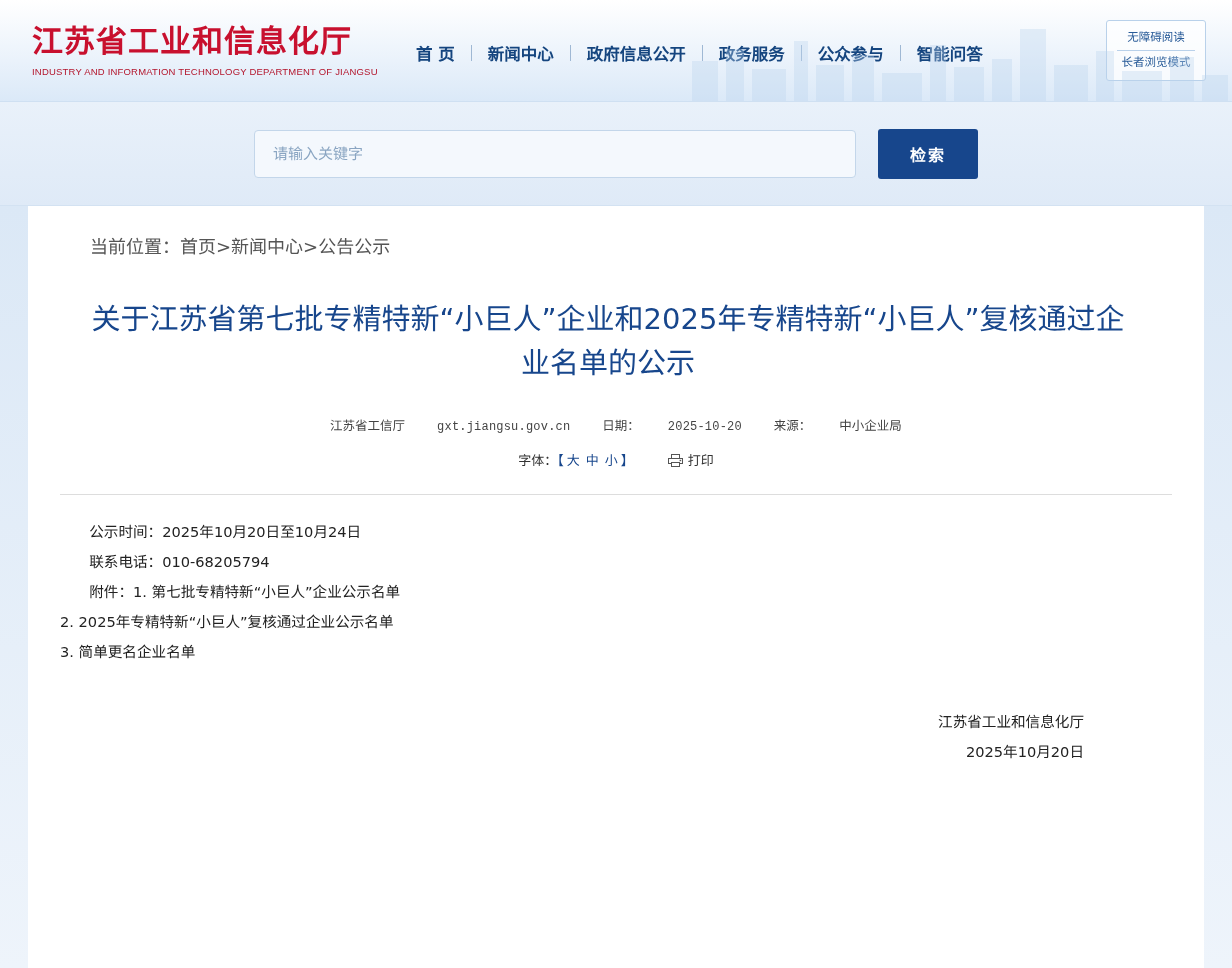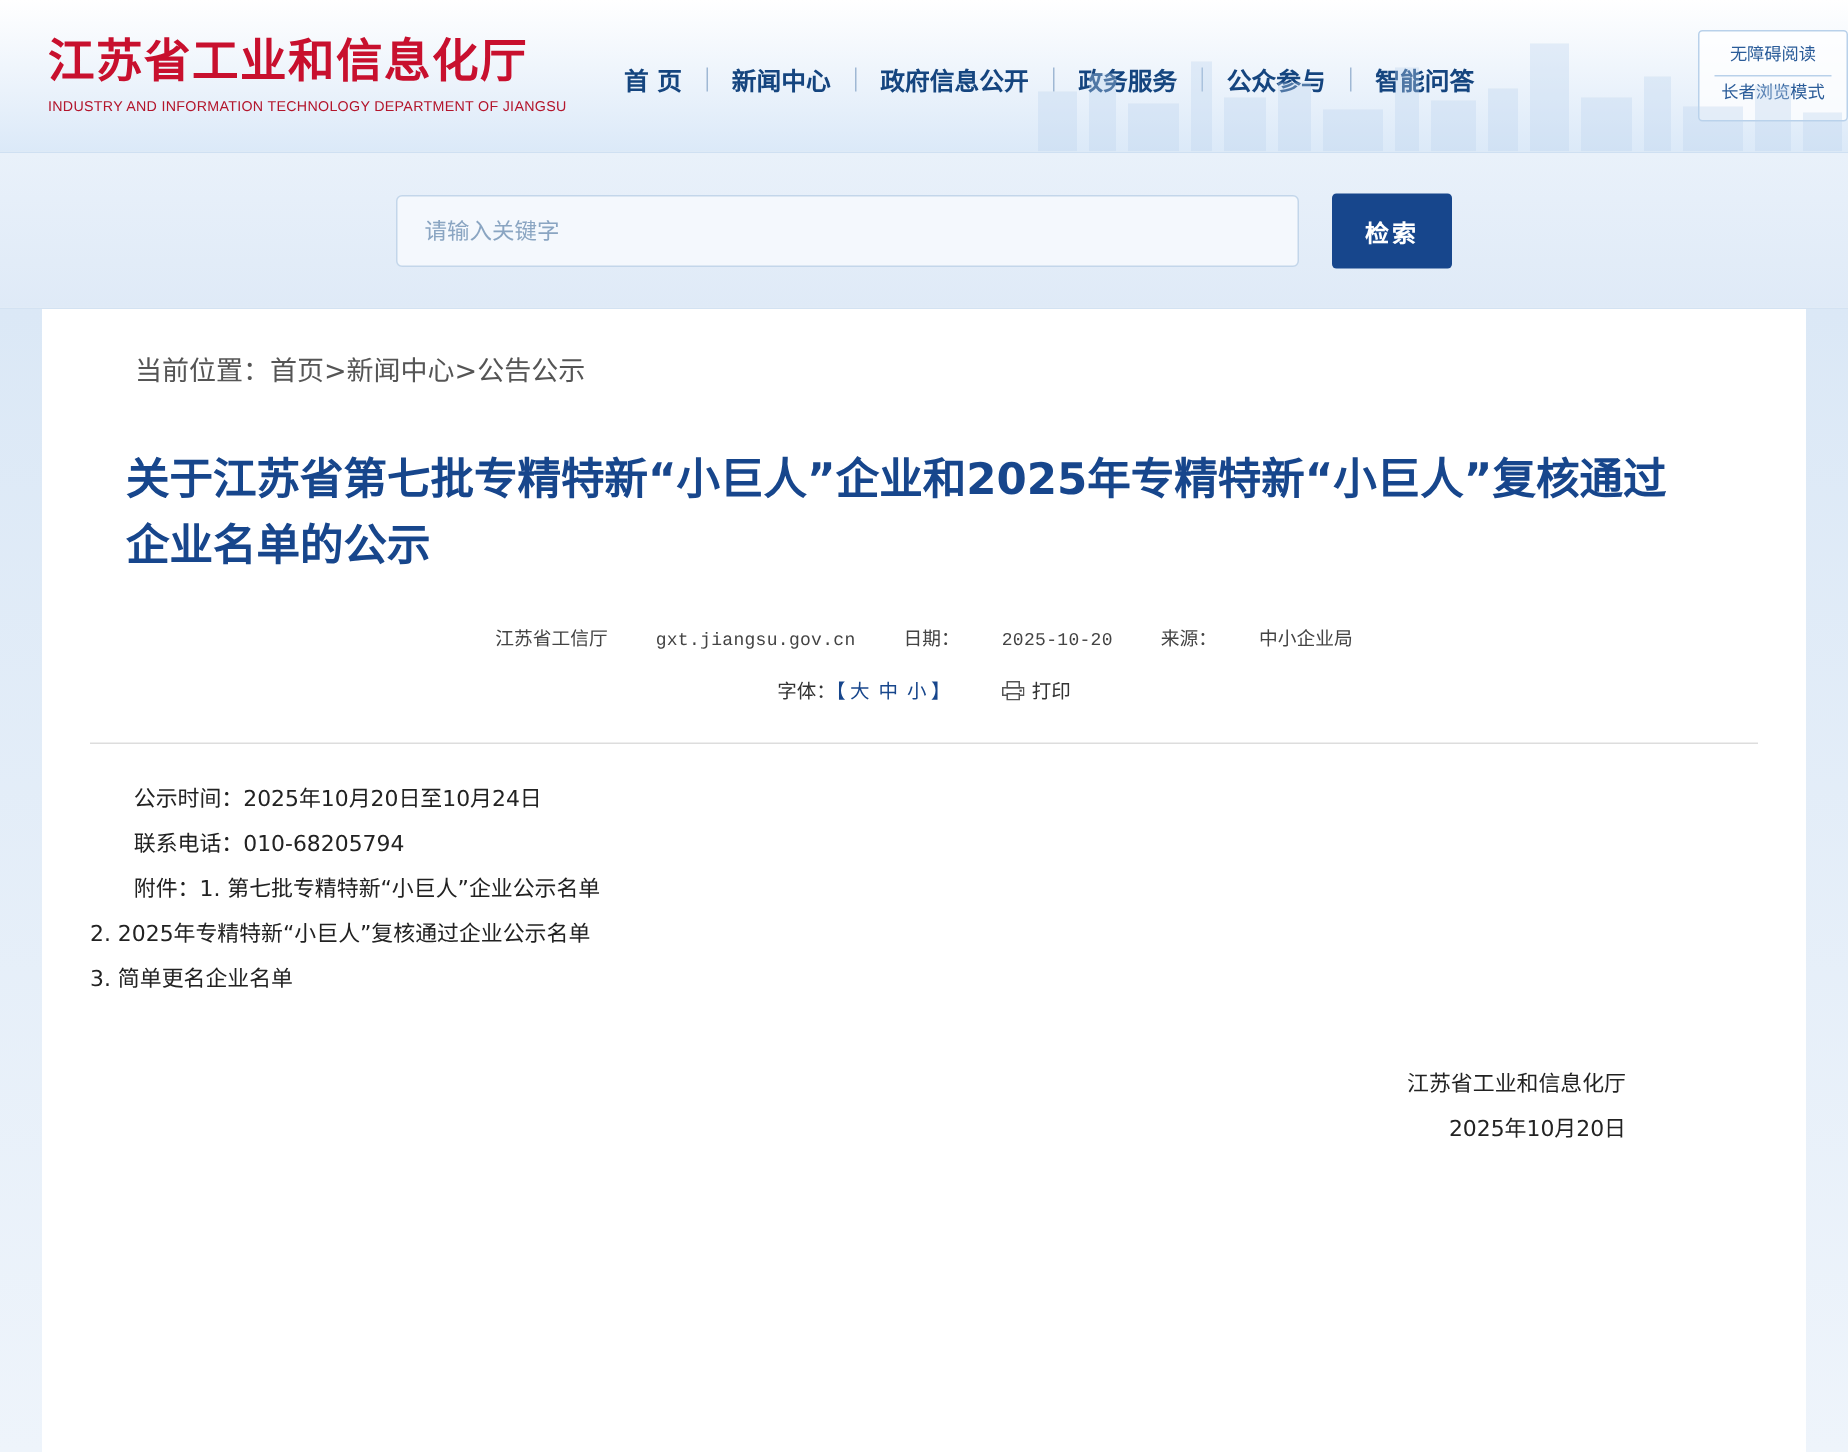--- a/index.html
+++ b/index.html
@@ -65,20 +65,21 @@
     cursor: pointer;
     font-family: "DejaVu Sans", sans-serif;
   }
   .nav-sep {
     width: 1px;
     height: 16px;
     background: #9fb8d4;
   }
   .access-box {
     flex: 0 0 auto;
+    margin-right: 26px;
     width: 100px;
     border: 1px solid #b9d1ea;
     background: rgba(255,255,255,.75);
     border-radius: 3px;
     text-align: center;
     padding: 6px 2px;
   }
   .access-line {
     font-size: 11.5px;
     color: #2a5c99;
@@ -110,21 +111,21 @@
     border-radius: 4px;
     background: #f4f8fd;
     font-size: 15px;
     color: #333;
     padding: 16px 18px;
     outline: none;
     font-family: "DejaVu Sans", sans-serif;
   }
   .search-input::placeholder { color: #8aa5c2; }
   .search-btn {
-    width: 80px;
+    width: 100px;
     height: 50px;
     background: #17468c;
     color: #fff;
     border: none;
     border-radius: 3px;
     font-size: 16px;
     font-weight: bold;
     letter-spacing: 2px;
     cursor: pointer;
     font-family: "DejaVu Sans", sans-serif;
@@ -155,23 +156,24 @@
     height: 100%;
     padding: 0 32px;
   }
   .breadcrumb {
     font-size: 18px;
     color: #555;
     padding: 26px 0 0 30px;
     font-family: "DejaVu Sans", sans-serif;
   }
   .title {
+    text-align: center;
     color: #17468c;
     font-size: 29px;
-    font-weight: bold;
+    font-weight: normal;
     line-height: 1.5;
     margin: 40px 40px 0 24px;
     font-family: "DejaVu Sans", sans-serif;
   }
   .meta {
     text-align: center;
     font-size: 12.5px;
     color: #444;
     margin-top: 30px;
     font-family: "DejaVu Sans", sans-serif;

